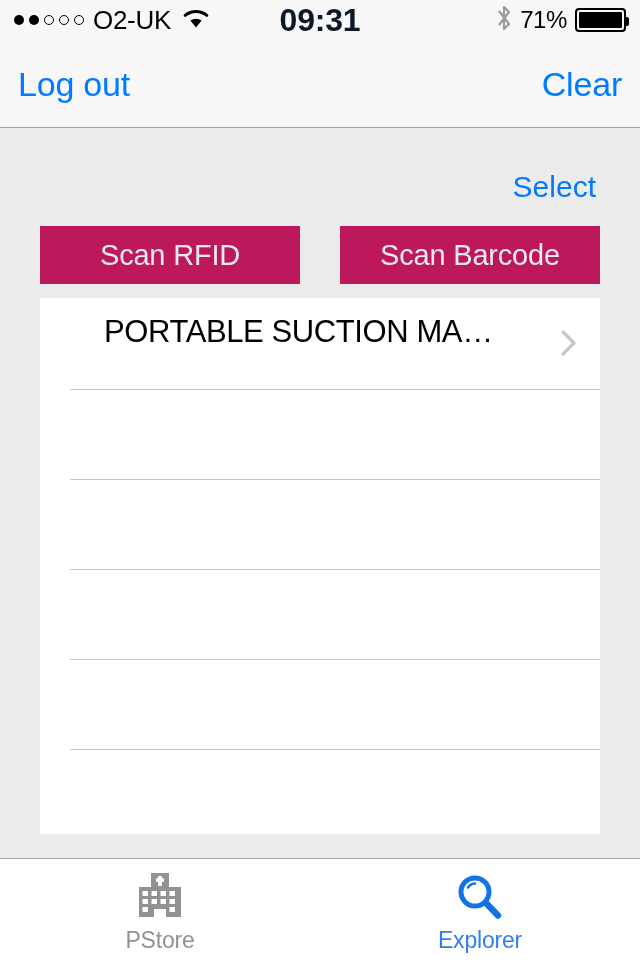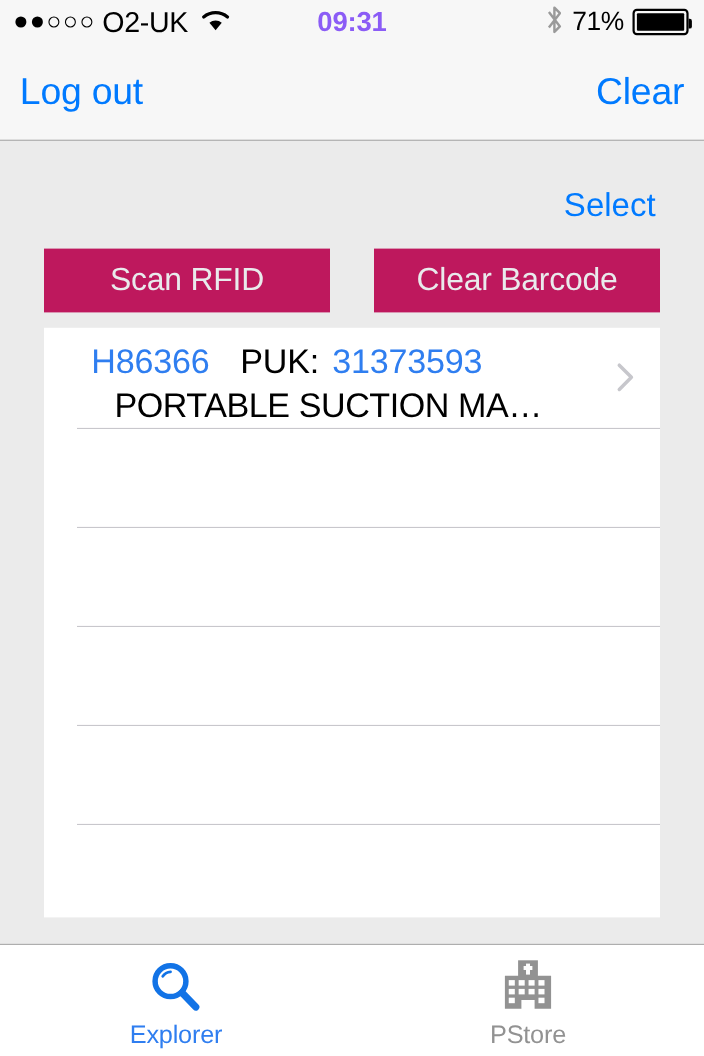--- a/index.html
+++ b/index.html
@@ -56,23 +56,23 @@
     color: #000;
     letter-spacing: -0.3px;
     line-height: 1;
     margin-right: 10px;
   }
   .wifi-icon { display: block; }
   .sb-center {
     position: absolute;
     left: 0; right: 0;
     text-align: center;
-    font-size: 25px;
+    font-size: 32px;
     font-weight: bold;
-    color: #8b5cf6;
+    color: #0f172a;
     letter-spacing: -0.2px;
   }
   .sb-right {
     position: absolute;
     right: 14px;
     display: flex;
     align-items: center;
     gap: 8px;
   }
   .battery-pct {
@@ -319,30 +319,27 @@
   </div>
 
   <div class="content">
 
     <div class="device-row">
       <button class="select-btn">Select</button>
     </div>
 
     <div class="scan-buttons">
       <button class="scan-btn rfid">Scan RFID</button>
-      <button class="scan-btn barcode">Clear Barcode</button>
+      <button class="scan-btn barcode">Scan Barcode</button>
     </div>
 
     <div class="table-view">
 
       <div class="tv-row filled">
         <div class="row-content">
-          <div class="row-line1">
-            <span class="code-blue">H86366</span><span class="puk-label">PUK:</span><span class="puk-value">31373593</span>
-          </div>
           <div class="row-line2">PORTABLE SUCTION MA…</div>
         </div>
         <span class="chevron">
           <svg width="18" height="30" viewBox="0 0 18 30">
             <path d="M3 4 L14 15 L3 26" stroke="#c7c7cc" stroke-width="3.2" fill="none" stroke-linecap="round" stroke-linejoin="round"></path>
           </svg>
         </span>
         <span class="sep"></span>
       </div>
 
@@ -357,30 +354,20 @@
         </div>
       <div class="tv-row">
           <span class="sep"></span>
         </div>
       <div class="tv-row"></div>
 
     </div>
   </div>
 
   <div class="tab-bar">
-    <div class="tab-item active">
-      <span class="tab-icon">
-        <svg width="54" height="54" viewBox="0 0 54 54">
-          <circle cx="22" cy="22" r="14" stroke="#1273e6" stroke-width="5" fill="none"></circle>
-          <path d="M32.5 32.5 L45 45.5" stroke="#1273e6" stroke-width="6.5" fill="none" stroke-linecap="round"></path>
-          <path d="M15 17.5 A9 9 0 0 1 22 13.5" stroke="#1273e6" stroke-width="2.6" fill="none" stroke-linecap="round"></path>
-        </svg>
-      </span>
-      <span class="tab-label">Explorer</span>
-    </div>
     <div class="tab-item inactive">
       <span class="tab-icon">
         <svg width="54" height="52" viewBox="0 0 54 52">
           <rect x="18" y="2" width="18" height="16" fill="#929292"></rect>
           <rect x="25.2" y="5" width="3.6" height="10" fill="#ffffff"></rect>
           <rect x="23" y="7.2" width="8" height="3.6" fill="#ffffff"></rect>
           <path d="M6 16 H48 V46 H33 V38 H21 V46 H6 Z" fill="#929292"></path>
           <rect x="9.5" y="20" width="5.5" height="5" fill="#ffffff"></rect>
           <rect x="18.5" y="20" width="5.5" height="5" fill="#ffffff"></rect>
           <rect x="27.5" y="20" width="5.5" height="5" fill="#ffffff"></rect>
@@ -388,15 +375,25 @@
           <rect x="9.5" y="28" width="5.5" height="5" fill="#ffffff"></rect>
           <rect x="18.5" y="28" width="5.5" height="5" fill="#ffffff"></rect>
           <rect x="27.5" y="28" width="5.5" height="5" fill="#ffffff"></rect>
           <rect x="36.5" y="28" width="5.5" height="5" fill="#ffffff"></rect>
           <rect x="9.5" y="36" width="5.5" height="5" fill="#ffffff"></rect>
           <rect x="36.5" y="36" width="5.5" height="5" fill="#ffffff"></rect>
         </svg>
       </span>
       <span class="tab-label">PStore</span>
     </div>
+    <div class="tab-item active">
+      <span class="tab-icon">
+        <svg width="54" height="54" viewBox="0 0 54 54">
+          <circle cx="22" cy="22" r="14" stroke="#1273e6" stroke-width="5" fill="none"></circle>
+          <path d="M32.5 32.5 L45 45.5" stroke="#1273e6" stroke-width="6.5" fill="none" stroke-linecap="round"></path>
+          <path d="M15 17.5 A9 9 0 0 1 22 13.5" stroke="#1273e6" stroke-width="2.6" fill="none" stroke-linecap="round"></path>
+        </svg>
+      </span>
+      <span class="tab-label">Explorer</span>
+    </div>
   </div>
 
 </div>
 
 </body></html>

